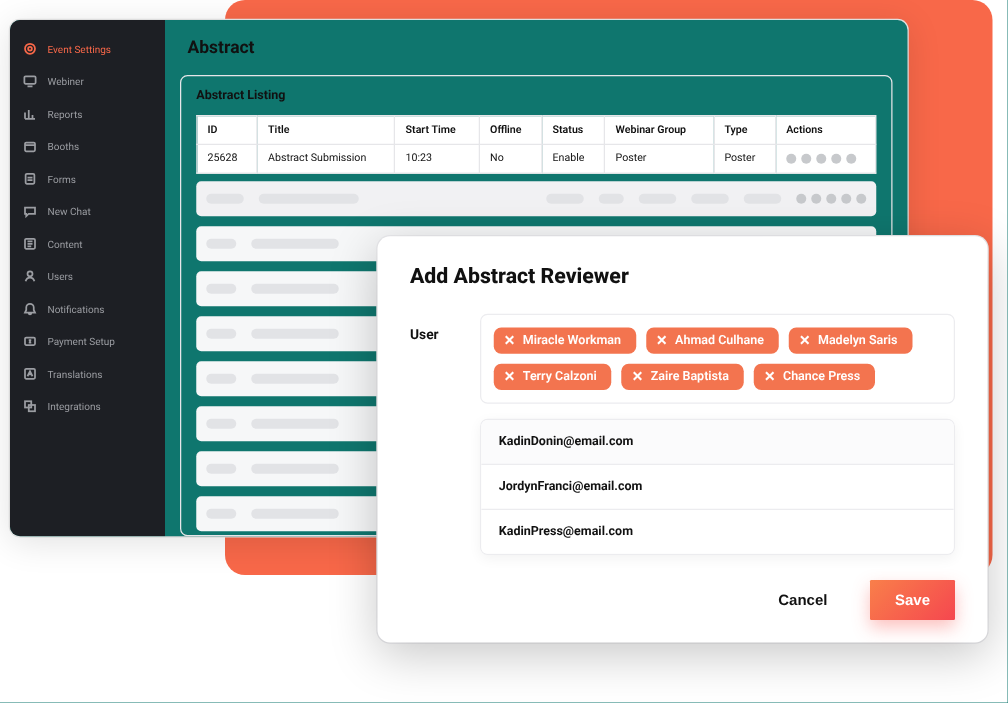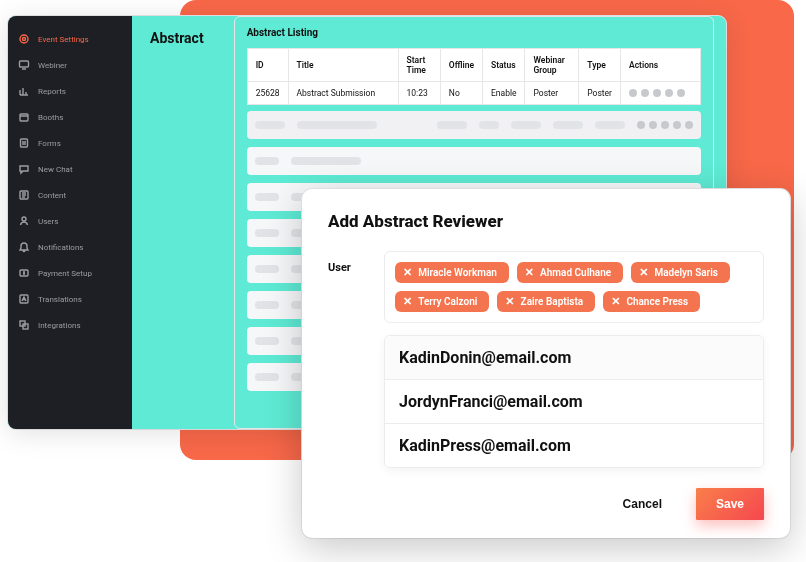--- a/index.html
+++ b/index.html
@@ -19,21 +19,21 @@
     height: 460px;
     background: #f86849;
     border-radius: 16px;
   }
   .main-panel {
     position: absolute;
     left: 8px;
     top: 16px;
     width: 718px;
     height: 413px;
-    background: #5eead4;
+    background: #0f766e;
     border-radius: 8px;
     box-shadow: 0 4px 28px rgba(0,0,0,0.12), 0 0 0 1px #e8e8e8;
     overflow: hidden;
     display: flex;
   }
   .sidebar {
     width: 124px;
     background: #1d1f24;
     padding: 10px 0;
     flex-shrink: 0;
@@ -44,21 +44,21 @@
     gap: 8px;
     padding: 7px 10px;
     font-size: 8px;
     color: #9b9da2;
     cursor: pointer;
   }
   .sidebar-item.active { color: #f86849; }
   .sidebar-item .icon { width: 12px; height: 12px; flex-shrink:0; display:flex; align-items:center; justify-content:center;}
   .sidebar-item .icon svg { stroke: currentColor; fill:none; stroke-width:1.4; }
   .sidebar-item.active .icon svg { stroke:#f86849; }
-  .content-area { flex: 1; display: flex; }
+  .content-area { flex: 1; display: flex; flex-direction: column; }
   .page-title {
     font-size: 14px;
     font-weight: 700;
     color: #111;
     padding: 14px 18px;
   }
   .inner-panel {
     margin: 0 12px;
     border: 1px solid #e6e6e9;
     border-radius: 6px;
@@ -114,21 +114,21 @@
   .chip .x { font-size:11px; line-height:1; }
   .suggest-list {
     margin-left:56px;
     border:1px solid #ececef;
     border-radius:6px;
     overflow:hidden;
     box-shadow:0 3px 10px rgba(0,0,0,0.05);
   }
   .suggest-item {
     padding:12px 14px;
-    font-size:16px;
+    font-size:10px;
     font-weight:700;
     color:#111;
     border-bottom:1px solid #ececef;
     cursor:pointer;
     background:#fff;
   }
   .suggest-item:first-child { background:#fbfbfc; }
   .suggest-item:last-child { border-bottom:none; }
   .modal-actions { display:flex; justify-content:flex-end; gap:28px; margin-top:20px; align-items:center; }
   .btn-cancel { font-size:12px; font-weight:800; color:#111; background:none; border:none; cursor:pointer; padding:8px 6px;}

